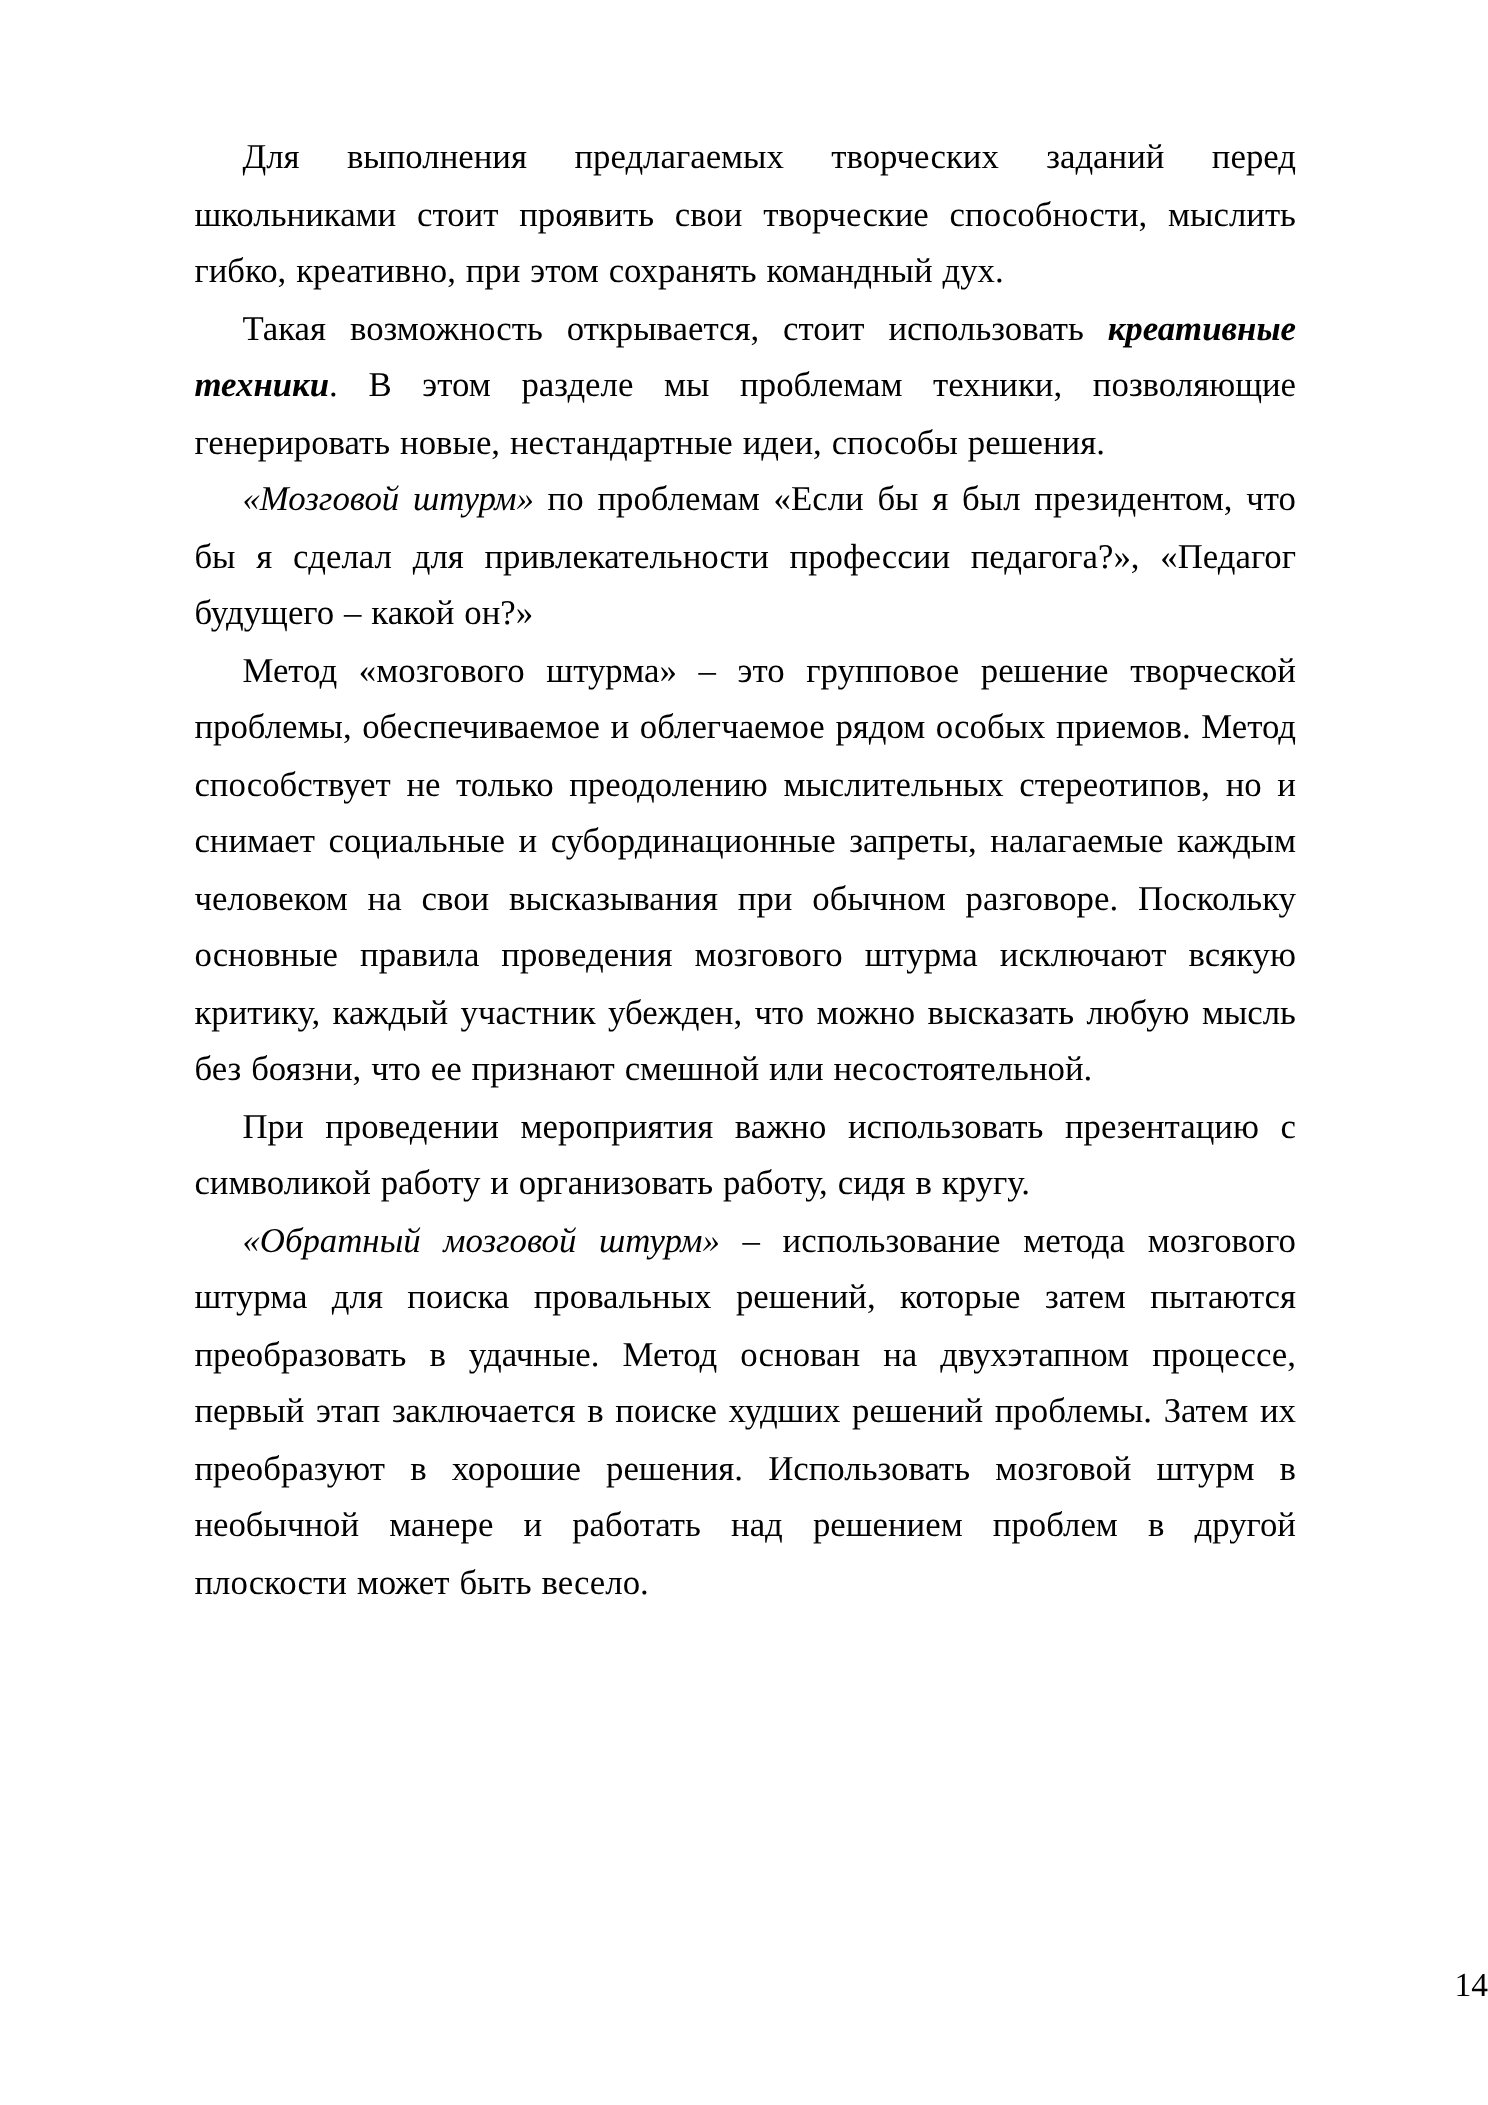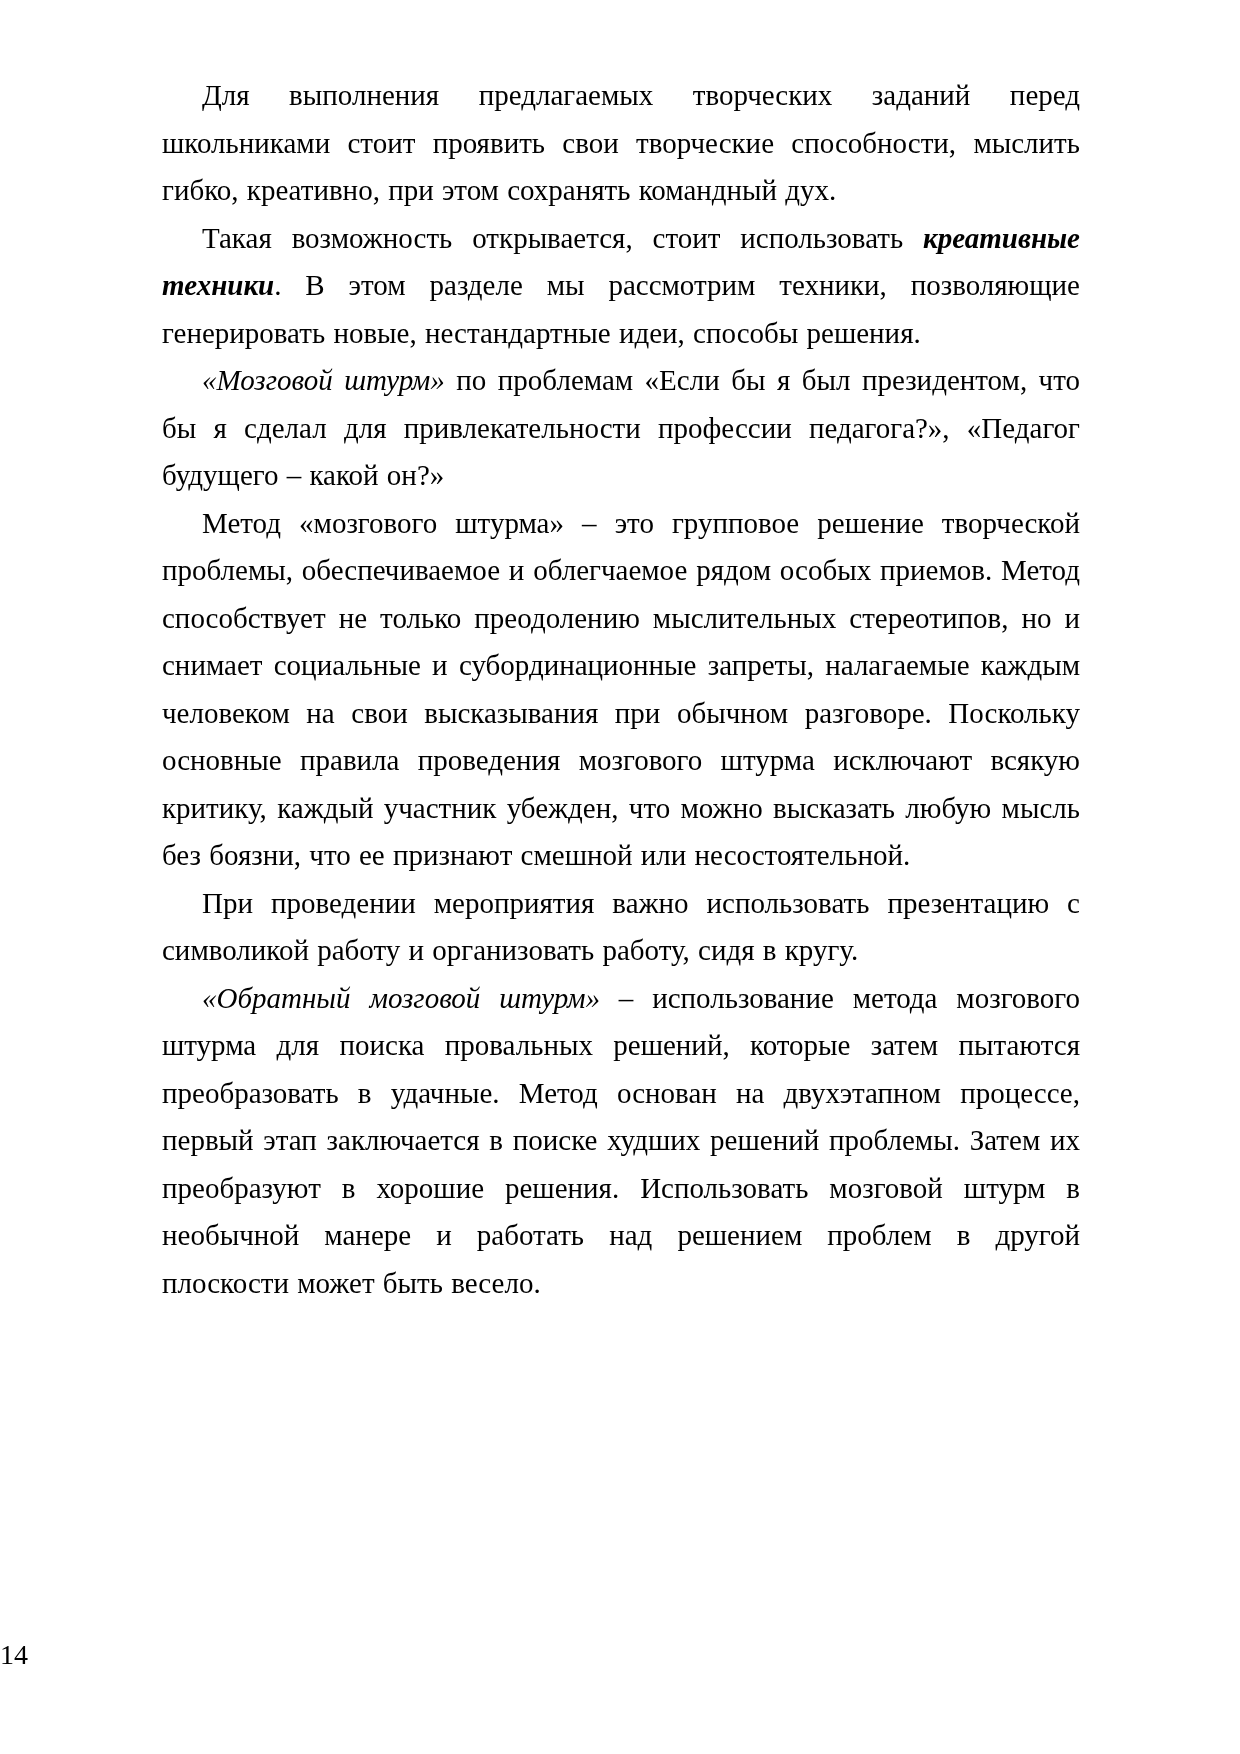--- a/index.html
+++ b/index.html
@@ -6,54 +6,54 @@
     margin: 0;
     padding: 0;
     background: #ffffff;
   }
   .sheet {
     position: relative;
     width: 1240px;
     height: 1754px;
     background: #ffffff;
     box-sizing: border-box;
-    padding: 72px 160px 0 162px;
+    padding: 108px 160px 0 162px;
     font-family: "Liberation Serif", "DejaVu Serif", serif;
     font-size: 29px;
     line-height: 47.5px;
     color: #000000;
     overflow: hidden;
   }
   .para {
     margin: 0;
     text-align: justify;
     text-indent: 40px;
     word-spacing: 1px;
   }
   .run { white-space: normal; }
   .bi { font-weight: bold; font-style: italic; }
   .it { font-style: italic; }
   .page-number {
     position: absolute;
     left: 0;
     top: 1638px;
     width: 100%;
-    text-align: left;
+    text-align: right;
     font-size: 28px;
     line-height: 34px;
   }
 </style>
 </head>
 <body>
 
 <div class="sheet">
 
   <p class="para"><span class="run">Для выполнения предлагаемых творческих заданий перед школьниками стоит проявить свои творческие способности, мыслить гибко, креативно, при этом сохранять командный дух.</span></p>
 
-  <p class="para"><span class="run">Такая возможность открывается, стоит использовать </span><span class="run bi">креативные техники</span><span class="run">. В этом разделе мы рассмотрим техники, позволяющие генерировать новые, нестандартные идеи, способы решения.</span></p>
+  <p class="para"><span class="run">Такая возможность открывается, стоит использовать </span><span class="run bi">креативные техники</span><span class="run">. В этом разделе мы проблемам техники, позволяющие генерировать новые, нестандартные идеи, способы решения.</span></p>
 
   <p class="para"><span class="run it">«Мозговой штурм»</span><span class="run"> по проблемам «Если бы я был президентом, что бы я сделал для привлекательности профессии педагога?», «Педагог будущего – какой он?»</span></p>
 
   <p class="para"><span class="run">Метод «мозгового штурма» – это групповое решение творческой проблемы, обеспечиваемое и облегчаемое рядом особых приемов. Метод способствует не только преодолению мыслительных стереотипов, но и снимает социальные и субординационные запреты, налагаемые каждым человеком на свои высказывания при обычном разговоре. Поскольку основные правила проведения мозгового штурма исключают всякую критику, каждый участник убежден, что можно высказать любую мысль без боязни, что ее признают смешной или несостоятельной.</span></p>
 
   <p class="para"><span class="run">При проведении мероприятия важно использовать презентацию с символикой работу и организовать работу, сидя в кругу.</span></p>
 
   <p class="para"><span class="run it">«Обратный мозговой штурм»</span><span class="run"> – использование метода мозгового штурма для поиска провальных решений, которые затем пытаются преобразовать в удачные. Метод основан на двухэтапном процессе, первый этап заключается в поиске худших решений проблемы. Затем их преобразуют в хорошие решения. Использовать мозговой штурм в необычной манере и работать над решением проблем в другой плоскости может быть весело.</span></p>
 
 

